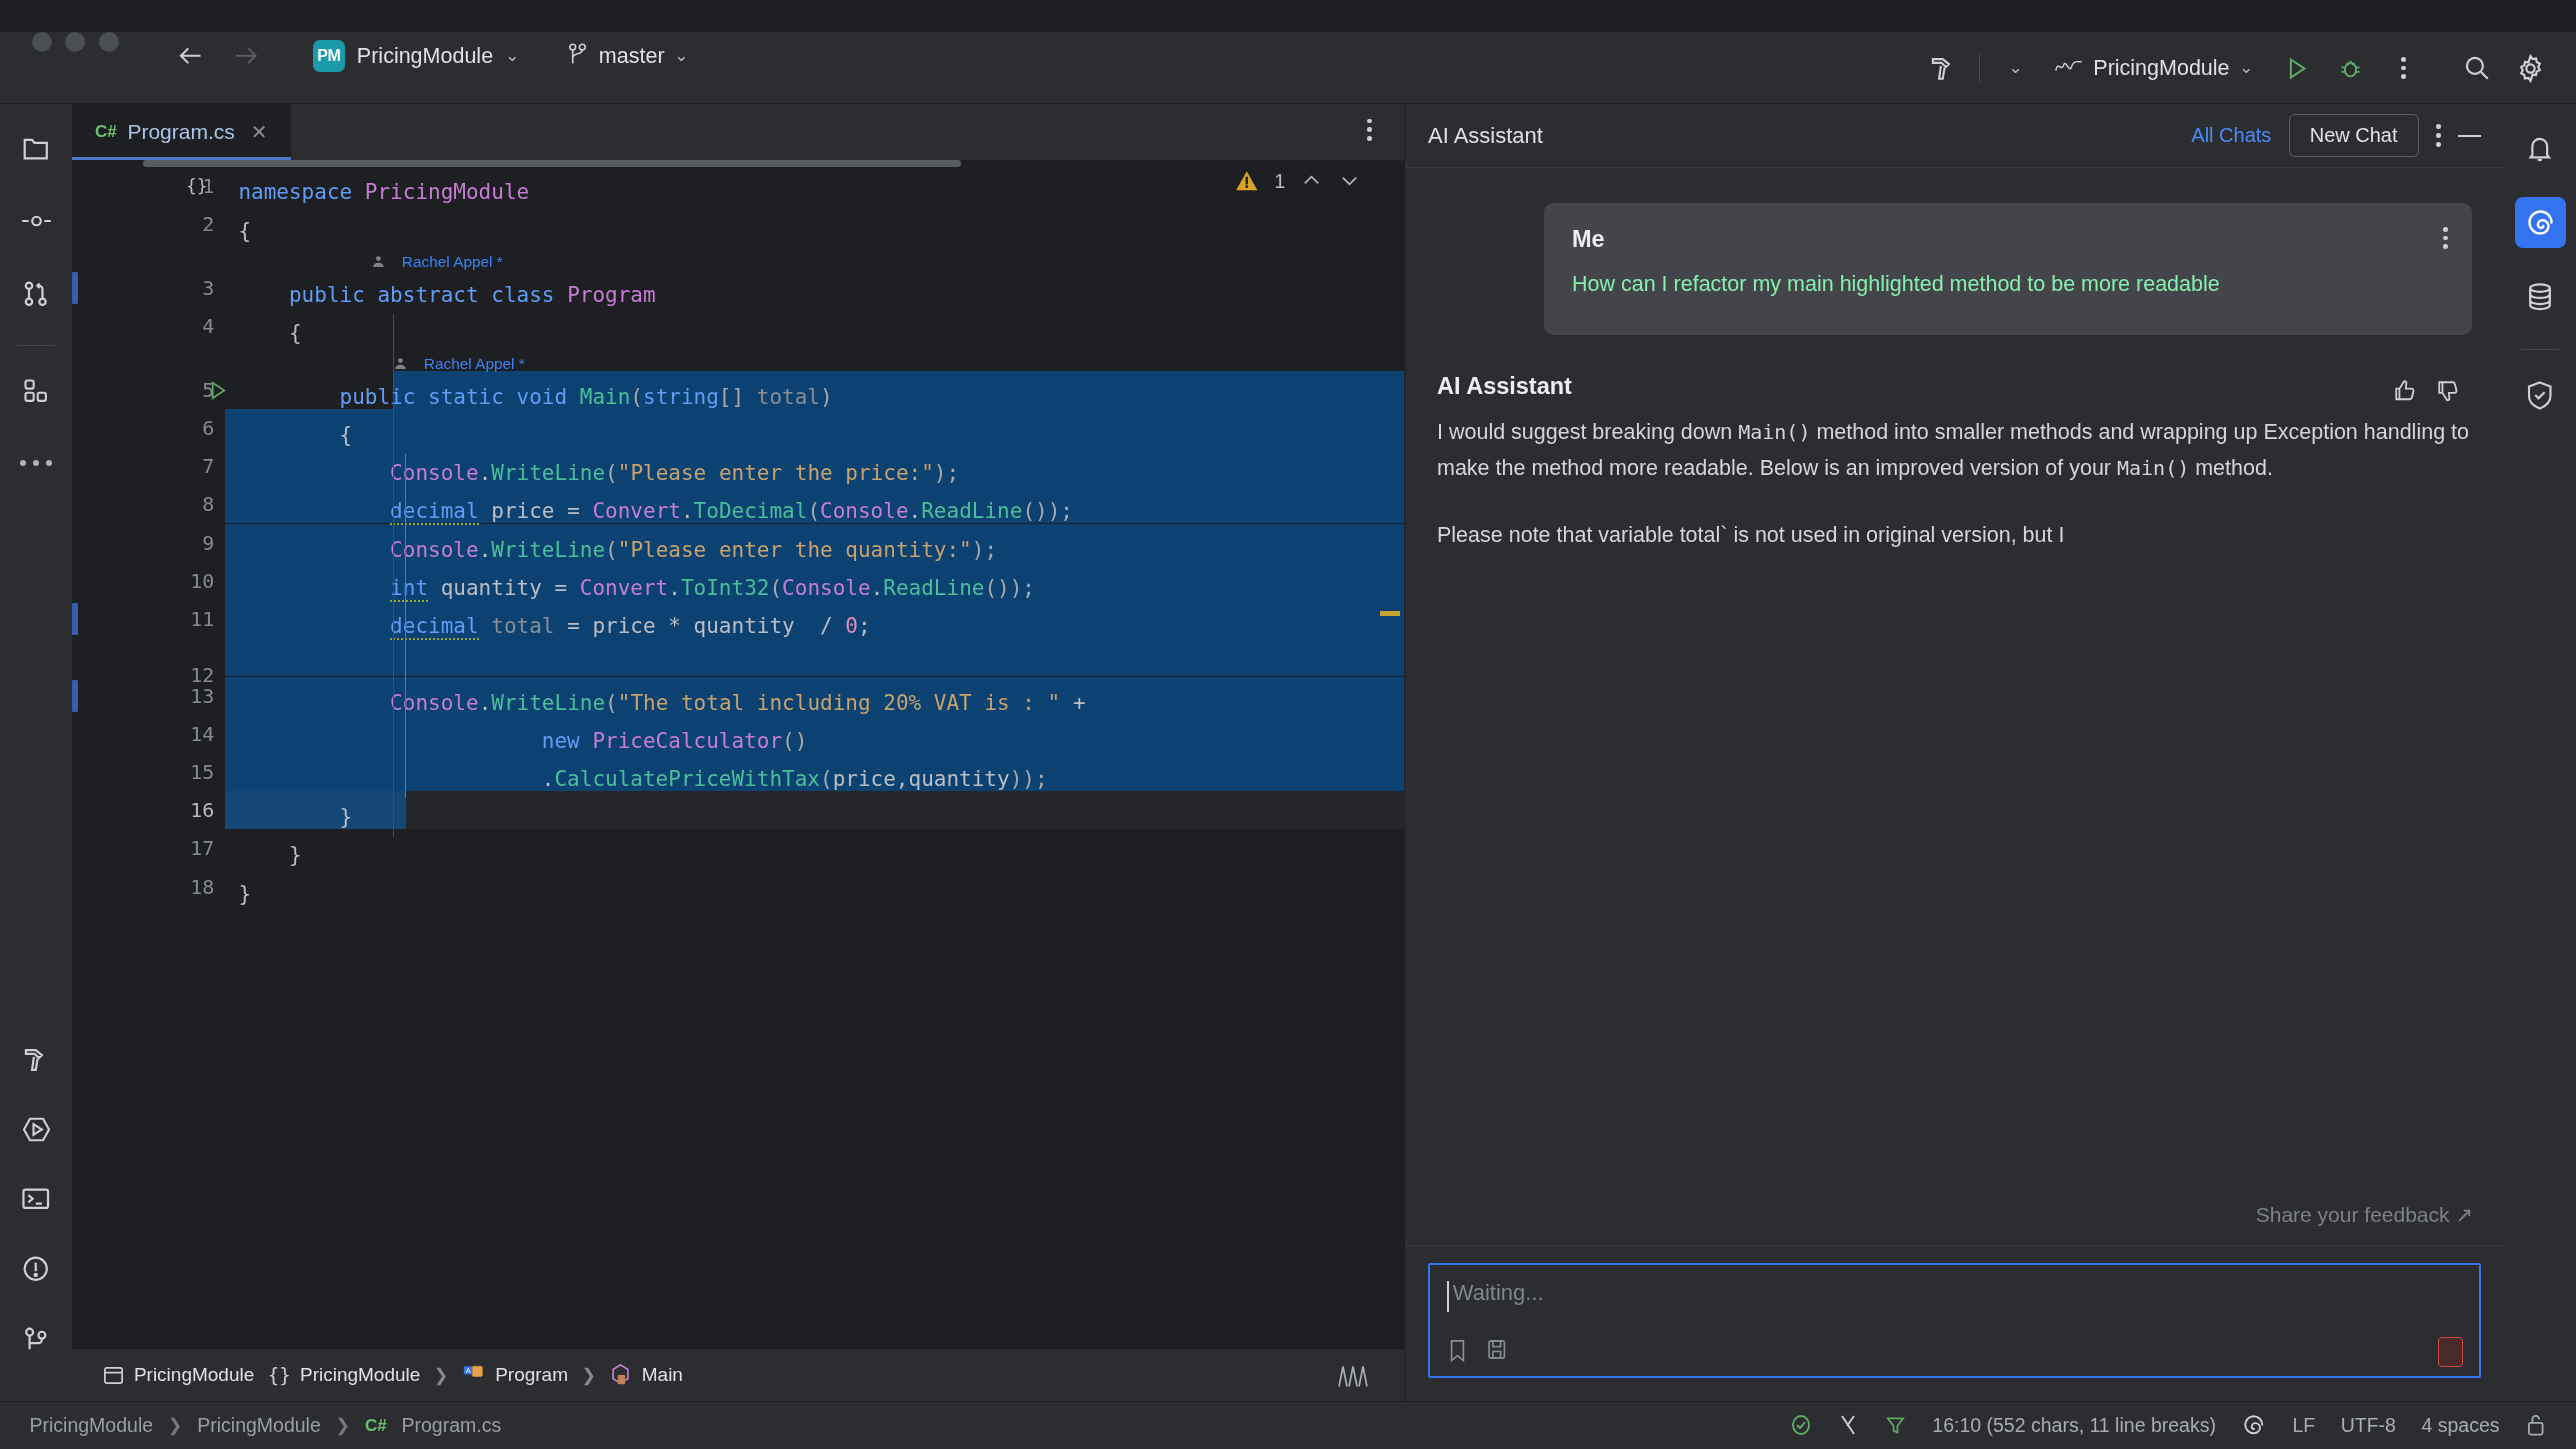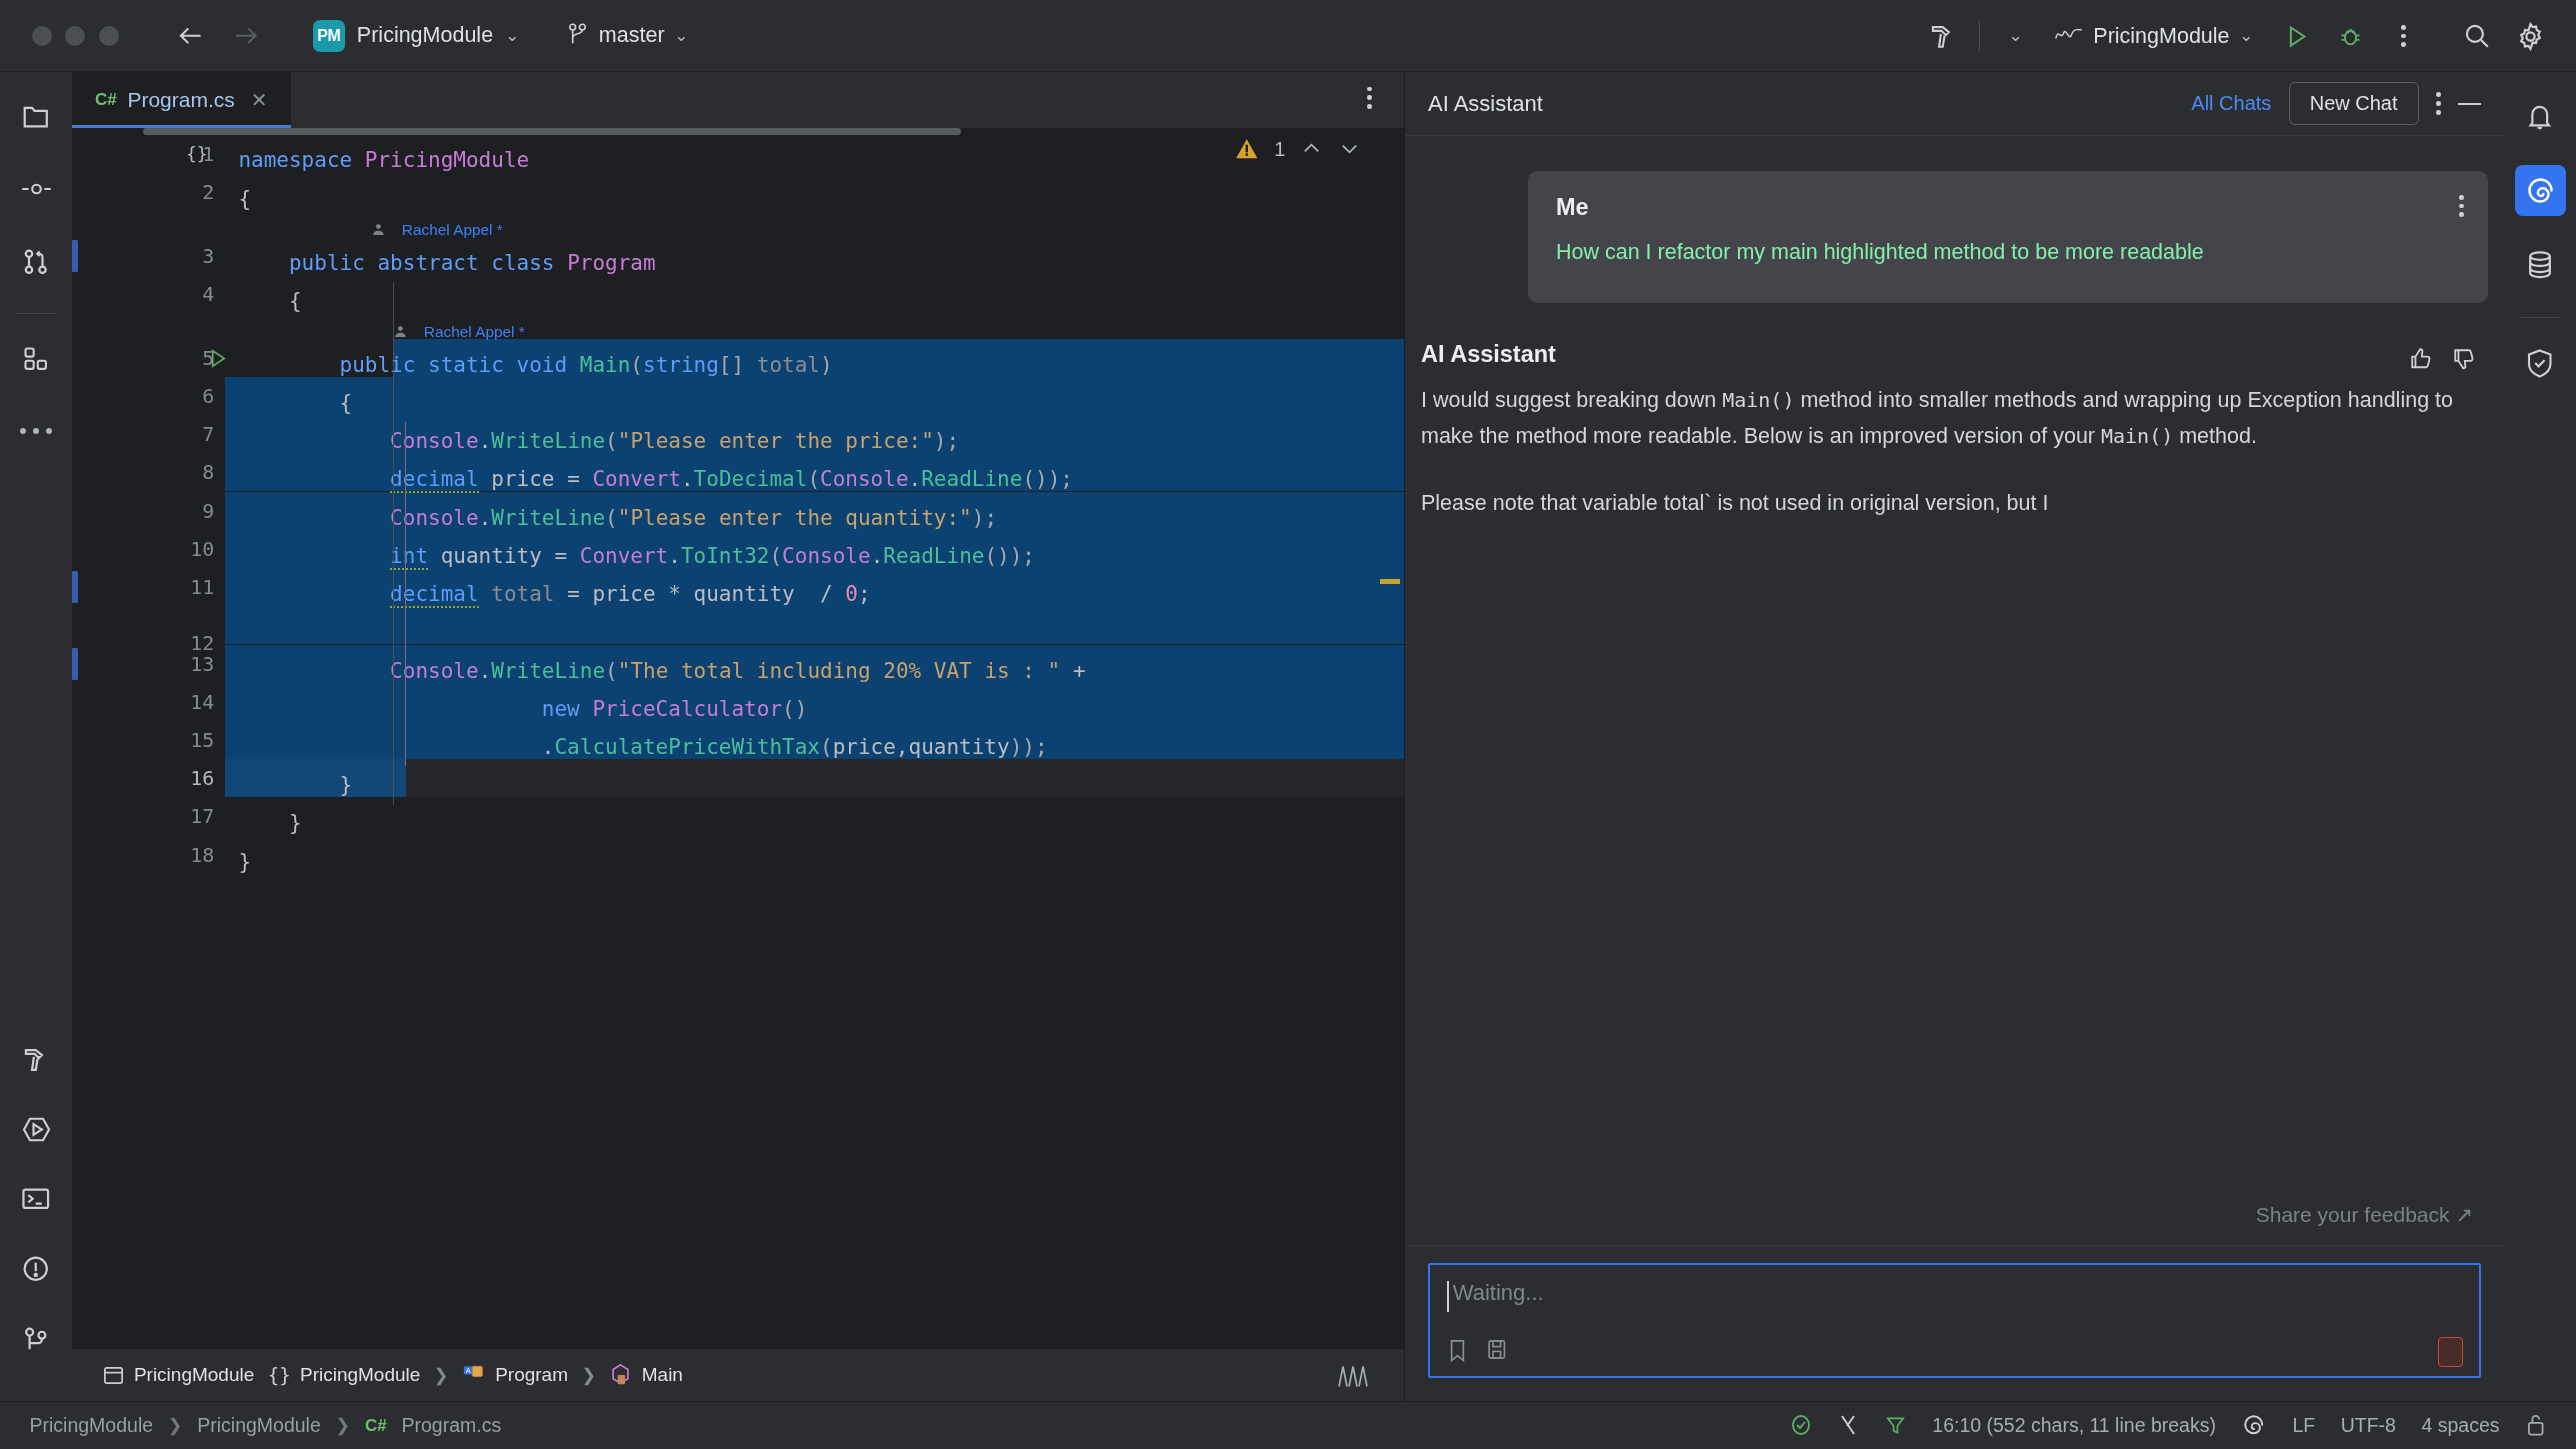--- a/index.html
+++ b/index.html
@@ -8,23 +8,24 @@
     background: #1e1f22;
     font-family: "Liberation Sans", sans-serif;
     overflow: hidden;
   }
   .app { position: relative; width: 2576px; height: 1449px; display: flex; flex-direction: column; }
 
   
   .topbar {
     height: 72px; flex: 0 0 72px;
     background: #2b2d30;
-    display: flex; align-items: center;
+    display: flex; align-items: flex-start;
     position: relative;
     border-bottom: 0.7px solid #1e1f22;
+    margin-top: 32px;
   }
   .traffic { display: flex; gap: 13.4px; padding-left: 32px; }
   .traffic i { width: 20px; height: 20px; border-radius: 50%; background: #4b4e52; display: block; }
   .navarrows { display: flex; align-items: center; gap: 6.7px; margin-left: 48px; }
   .navbtn {
     width: 48px; height: 48px; border-radius: 5.4px;
     display: flex; align-items: center; justify-content: center;
     color: #ced0d6;
   }
   .navbtn.dim { color: #5a5d63; }
@@ -142,21 +143,21 @@
   .ai-head { height: 64px; flex: 0 0 64px; display: flex; align-items: center; padding: 0 23px; border-bottom: 0.7px solid #393b40; }
   .ai-title { color: #dfe1e5; font-size: 22px; }
   .ai-head-right { margin-left: auto; display: flex; align-items: center; gap: 17.4px; }
   .link-blue { color: #4a8cf7; font-size: 20px; }
   .btn-outline {
     border: 0.7px solid #5c5f65; border-radius: 6px; color: #dfe1e5;
     font-size: 20px; padding: 8.7px 20px; background: transparent;
   }
   .minus { width: 23px; height: 2px; background: #ced0d6; display:block; }
 
-  .ai-body { flex: 1; overflow: hidden; position: relative; padding: 0 16px; }
+  .ai-body { flex: 1; overflow: hidden; position: relative; padding: 0 32px; }
   .msg-me {
     margin: 35px 0 0 107px; background: #43454a; border-radius: 9.4px;
     padding: 23px 28px 35px 28px; position: relative;
   }
   .msg-author { color: #eceef2; font-size: 23.5px; font-weight: bold; margin-bottom: 14.8px; }
   .msg-text { color: #86efac; font-size: 21.5px; line-height: 1.5; }
   .msg-kebab { position: absolute; right: 24px; top: 24px; }
 
   .msg-ai { margin-top: 38px; position: relative; }
   .ai-reactions { position: absolute; right: 12px; top: 5.4px; display: flex; gap: 17.4px; color: #ced0d6; }

